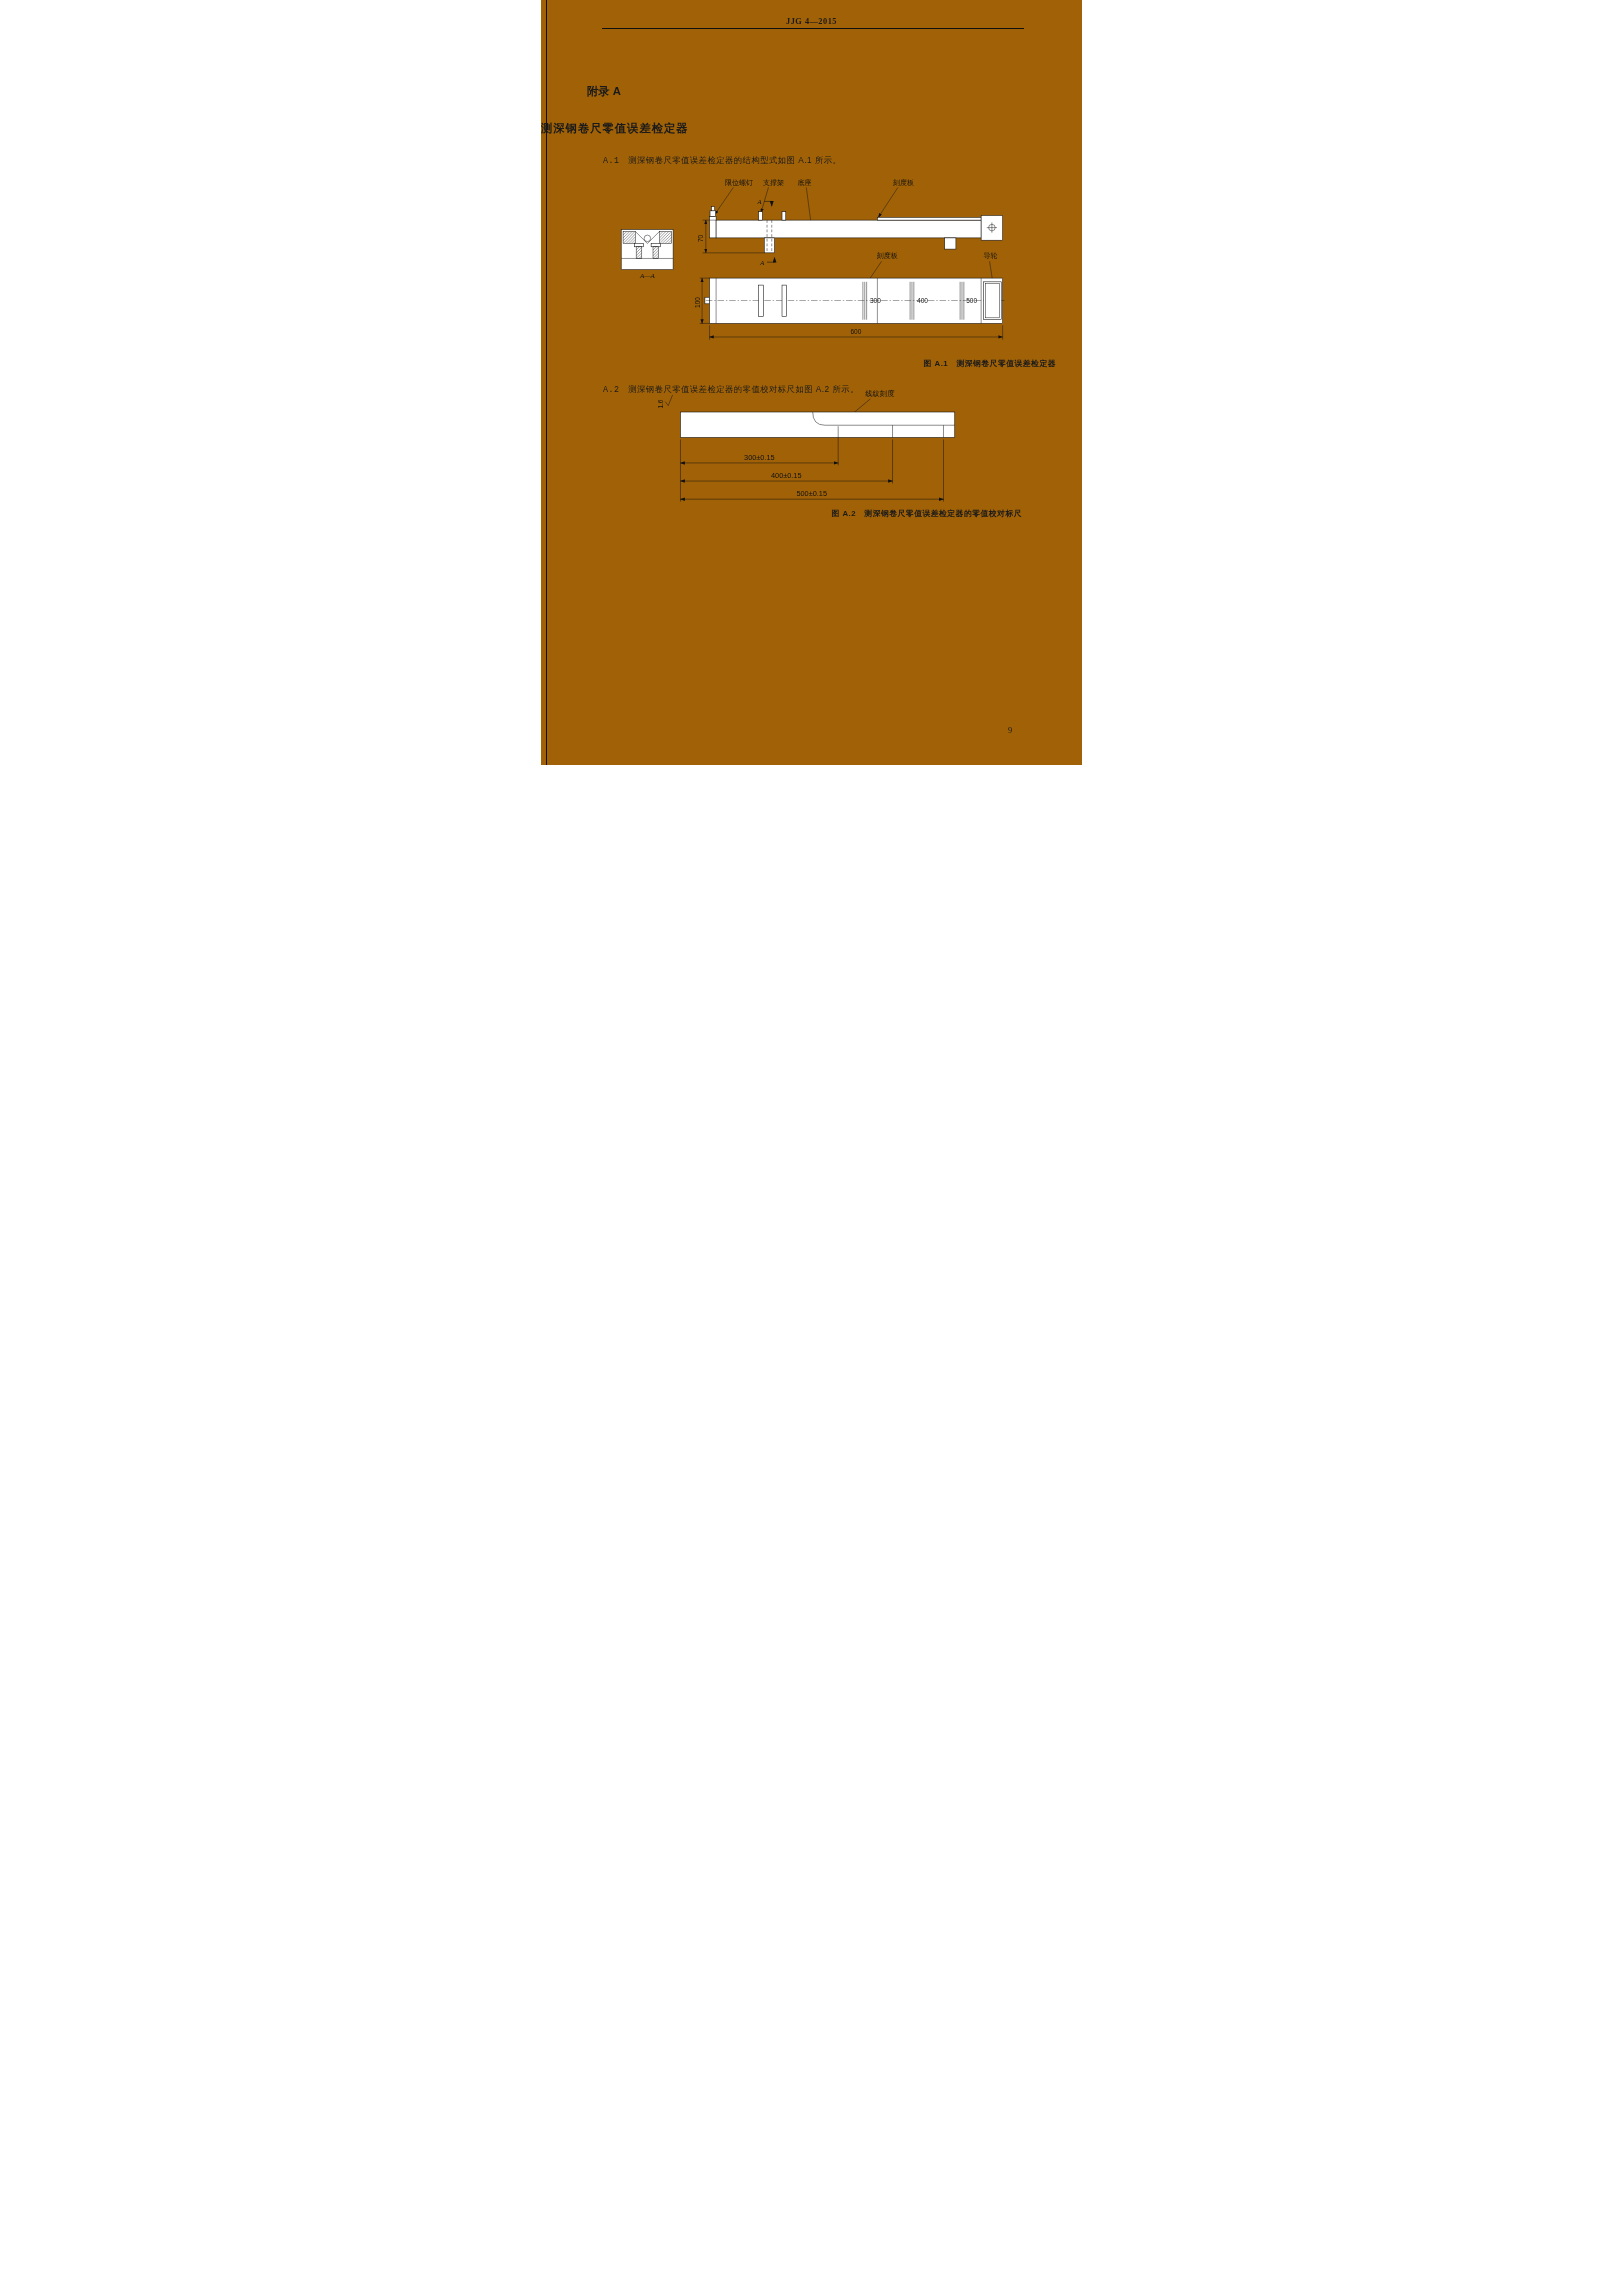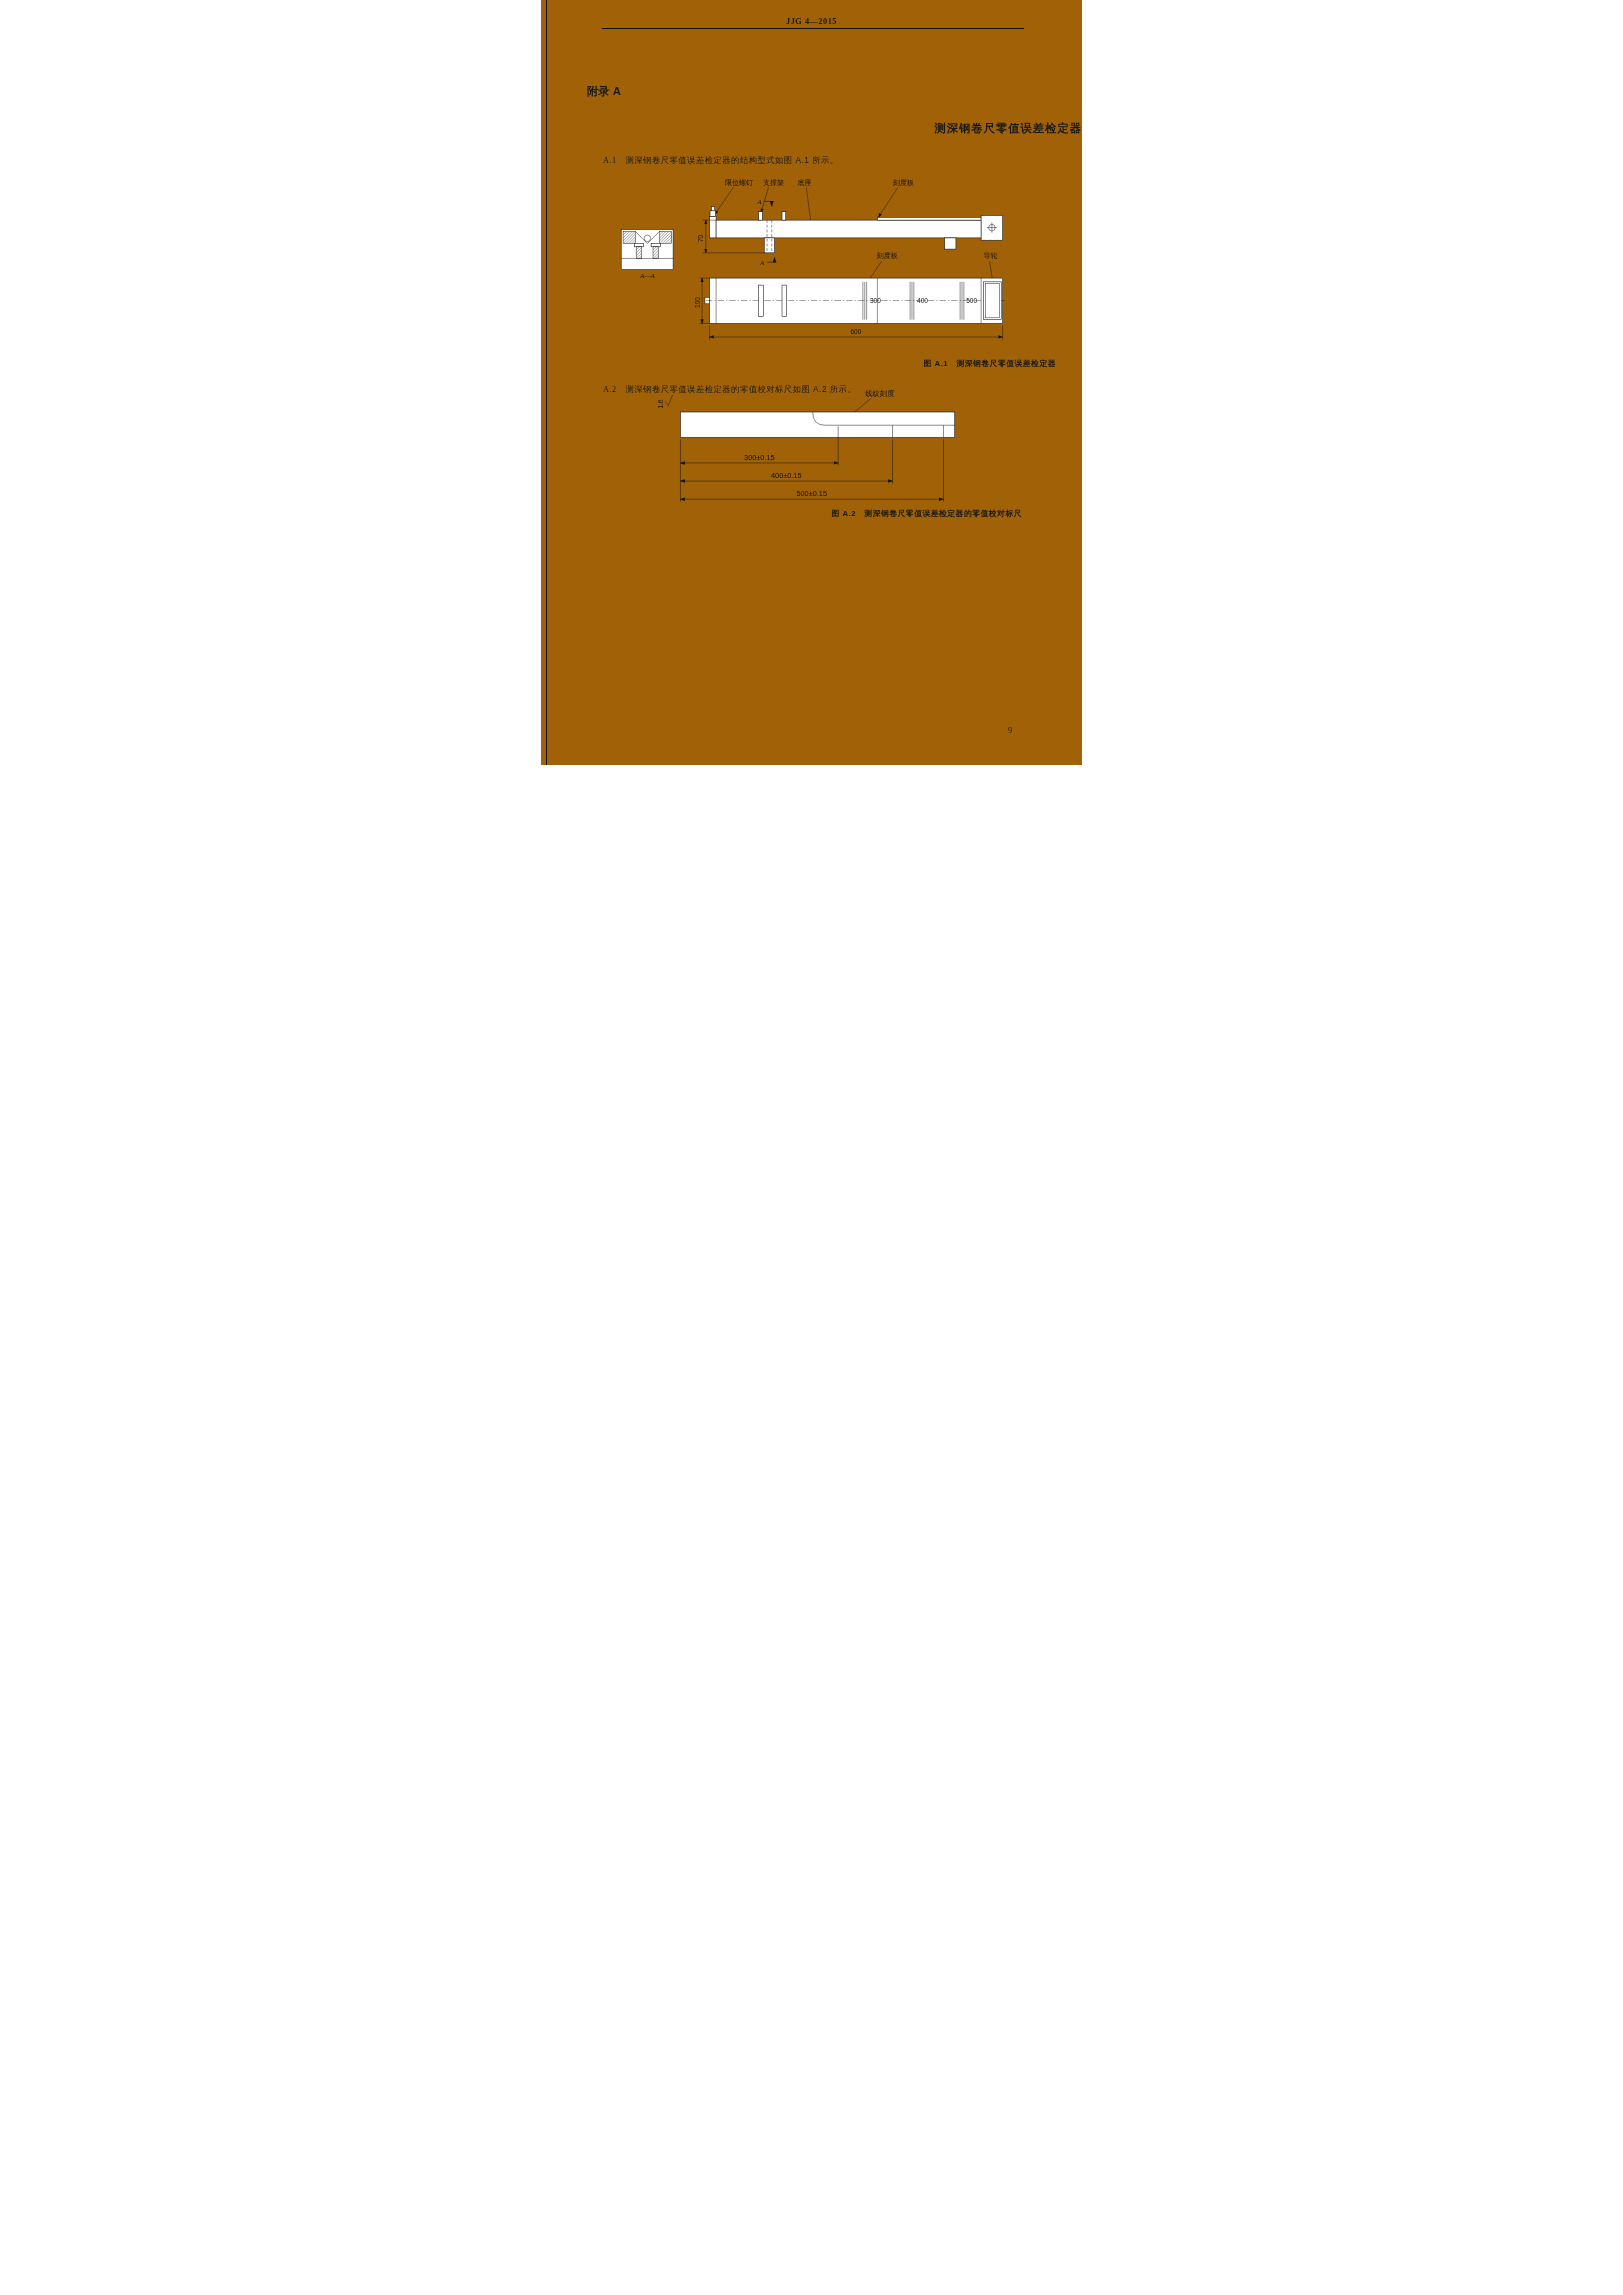--- a/index.html
+++ b/index.html
@@ -3,23 +3,23 @@
 <meta charset="utf-8">
 <style>
   html,body{margin:0;padding:0;background:#ffffff;}
   body{font-family:"Liberation Sans", sans-serif;color:#1a1a1a;}
   .page{position:relative;width:541px;height:765px;background:#a16207;margin:0 auto;overflow:hidden;}
   .scan-line{position:absolute;left:4.9px;top:0;width:1px;height:765px;background:#111;}
   .std-header{position:absolute;left:0;top:16.7px;width:100%;text-align:center;
     font-family:"Liberation Serif", serif;font-weight:bold;font-size:8.3px;letter-spacing:0.5px;}
   .header-rule{position:absolute;left:61px;top:27.5px;width:422px;height:1px;background:#111;}
   .appendix-label{position:absolute;left:46px;top:84px;font-size:11.3px;font-weight:bold;}
-  .doc-title{position:absolute;left:0;top:121px;width:100%;text-align:right;font-size:11.3px;font-weight:bold;letter-spacing:1px;}
+  .doc-title{position:absolute;left:0;top:121px;width:100%;text-align:left;font-size:11.3px;font-weight:bold;letter-spacing:1px;}
   .para{position:absolute;left:62px;font-size:8.3px;letter-spacing:0.5px;}
-  .para .num{font-family:Liberation Serif, serif;margin-right:8.8px;text-align:center;}
+  .para .num{font-family:Liberation Mono, monospace;margin-right:8.8px;text-align:center;}
   .fig-caption{position:absolute;text-align:right;font-size:7.8px;font-weight:bold;letter-spacing:0.5px;}
   .page-number{position:absolute;left:467px;top:726px;font-size:8.3px;font-family:"Liberation Serif", serif;}
   svg{font-family:"Liberation Sans", sans-serif;}
   svg text{fill:#111;}
   .dwg{position:absolute;}
   .ln{stroke:#111;stroke-width:1.2;fill:none;}
   .thin{stroke:#111;stroke-width:1;fill:none;}
   .fillw{fill:#fff;stroke:#111;stroke-width:1.2;}
   .dash{stroke:#111;stroke-width:1;fill:none;stroke-dasharray:6 4;}
   .cline{stroke:#111;stroke-width:0.8;fill:none;stroke-dasharray:14 4 3 4;}

